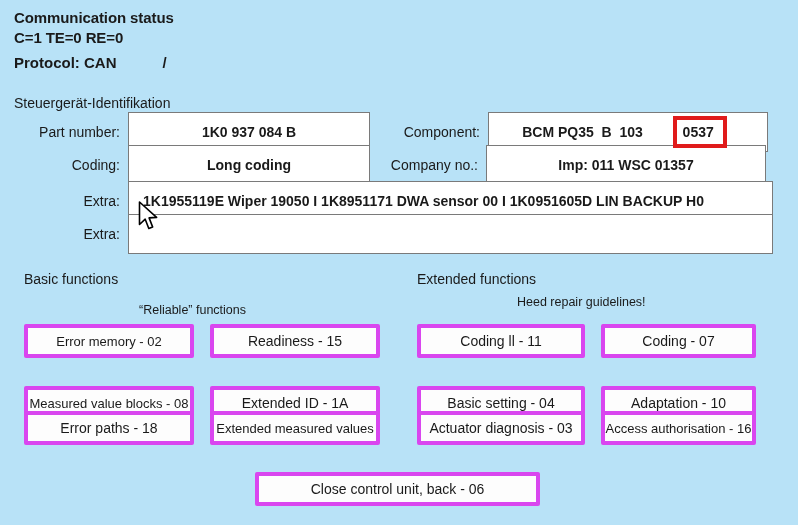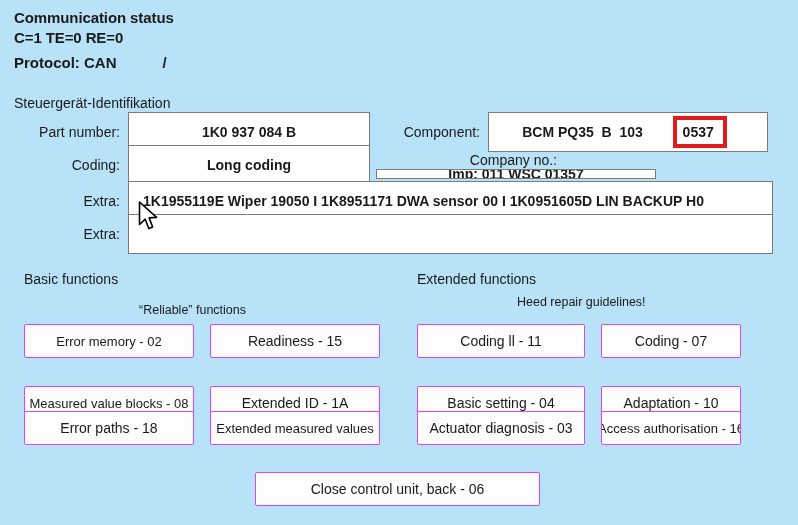--- a/index.html
+++ b/index.html
@@ -86,21 +86,21 @@
     padding-left: 14px;
     font-weight: bold;
   }
 
   
   #row-part   { left: 24px;  top: 118px; }
   #row-coding { left: 24px;  top: 151px; }
   #row-extra1 { left: 24px;  top: 187px; }
   #row-extra2 { left: 24px;  top: 220px; }
   #row-component { left: 390px; top: 118px; }
-  #row-company   { left: 376px; top: 151px; flex-direction: column; }
+  #row-company   { left: 388px; top: 151px; }
 
   #row-part .field-label,
   #row-coding .field-label,
   #row-extra1 .field-label,
   #row-extra2 .field-label { width: 104px; }
 
   #row-part .field-box,
   #row-coding .field-box { width: 242px; }
 
   #row-extra1 .field-box,
@@ -146,40 +146,40 @@
     font-size: 12.5px;
     line-height: 16px;
   }
   #basic-sub    { left: 139px; top: 302px; }
   #extended-sub { left: 517px; top: 294px; }
 
   .btn {
     position: absolute;
     height: 34px;
     background: #fdfdfd;
-    border: 1px solid #d946ef;
+    border: 4px solid #d946ef;
     border-radius: 2px;
     font-family: "Liberation Sans", sans-serif;
     font-size: 14px;
     color: #1a1a1a;
     display: flex;
     align-items: center;
     justify-content: center;
     white-space: nowrap;
     overflow: hidden;
     padding: 0 2px;
     cursor: default;
   }
   .btn.tight { font-size: 13px; }
 
   
   .col-a { left: 24px;  width: 170px; }
   .col-b { left: 210px; width: 170px; }
   .col-c { left: 417px; width: 168px; }
-  .col-d { left: 601px; width: 140px; }
+  .col-d { left: 601px; width: 155px; }
 
   .row-1 { top: 324px; }
   .row-2 { top: 386px; }
   .row-3 { top: 411px; }
 
   #btn-close {
     left: 255px;
     top: 472px;
     width: 285px;
     height: 34px;

